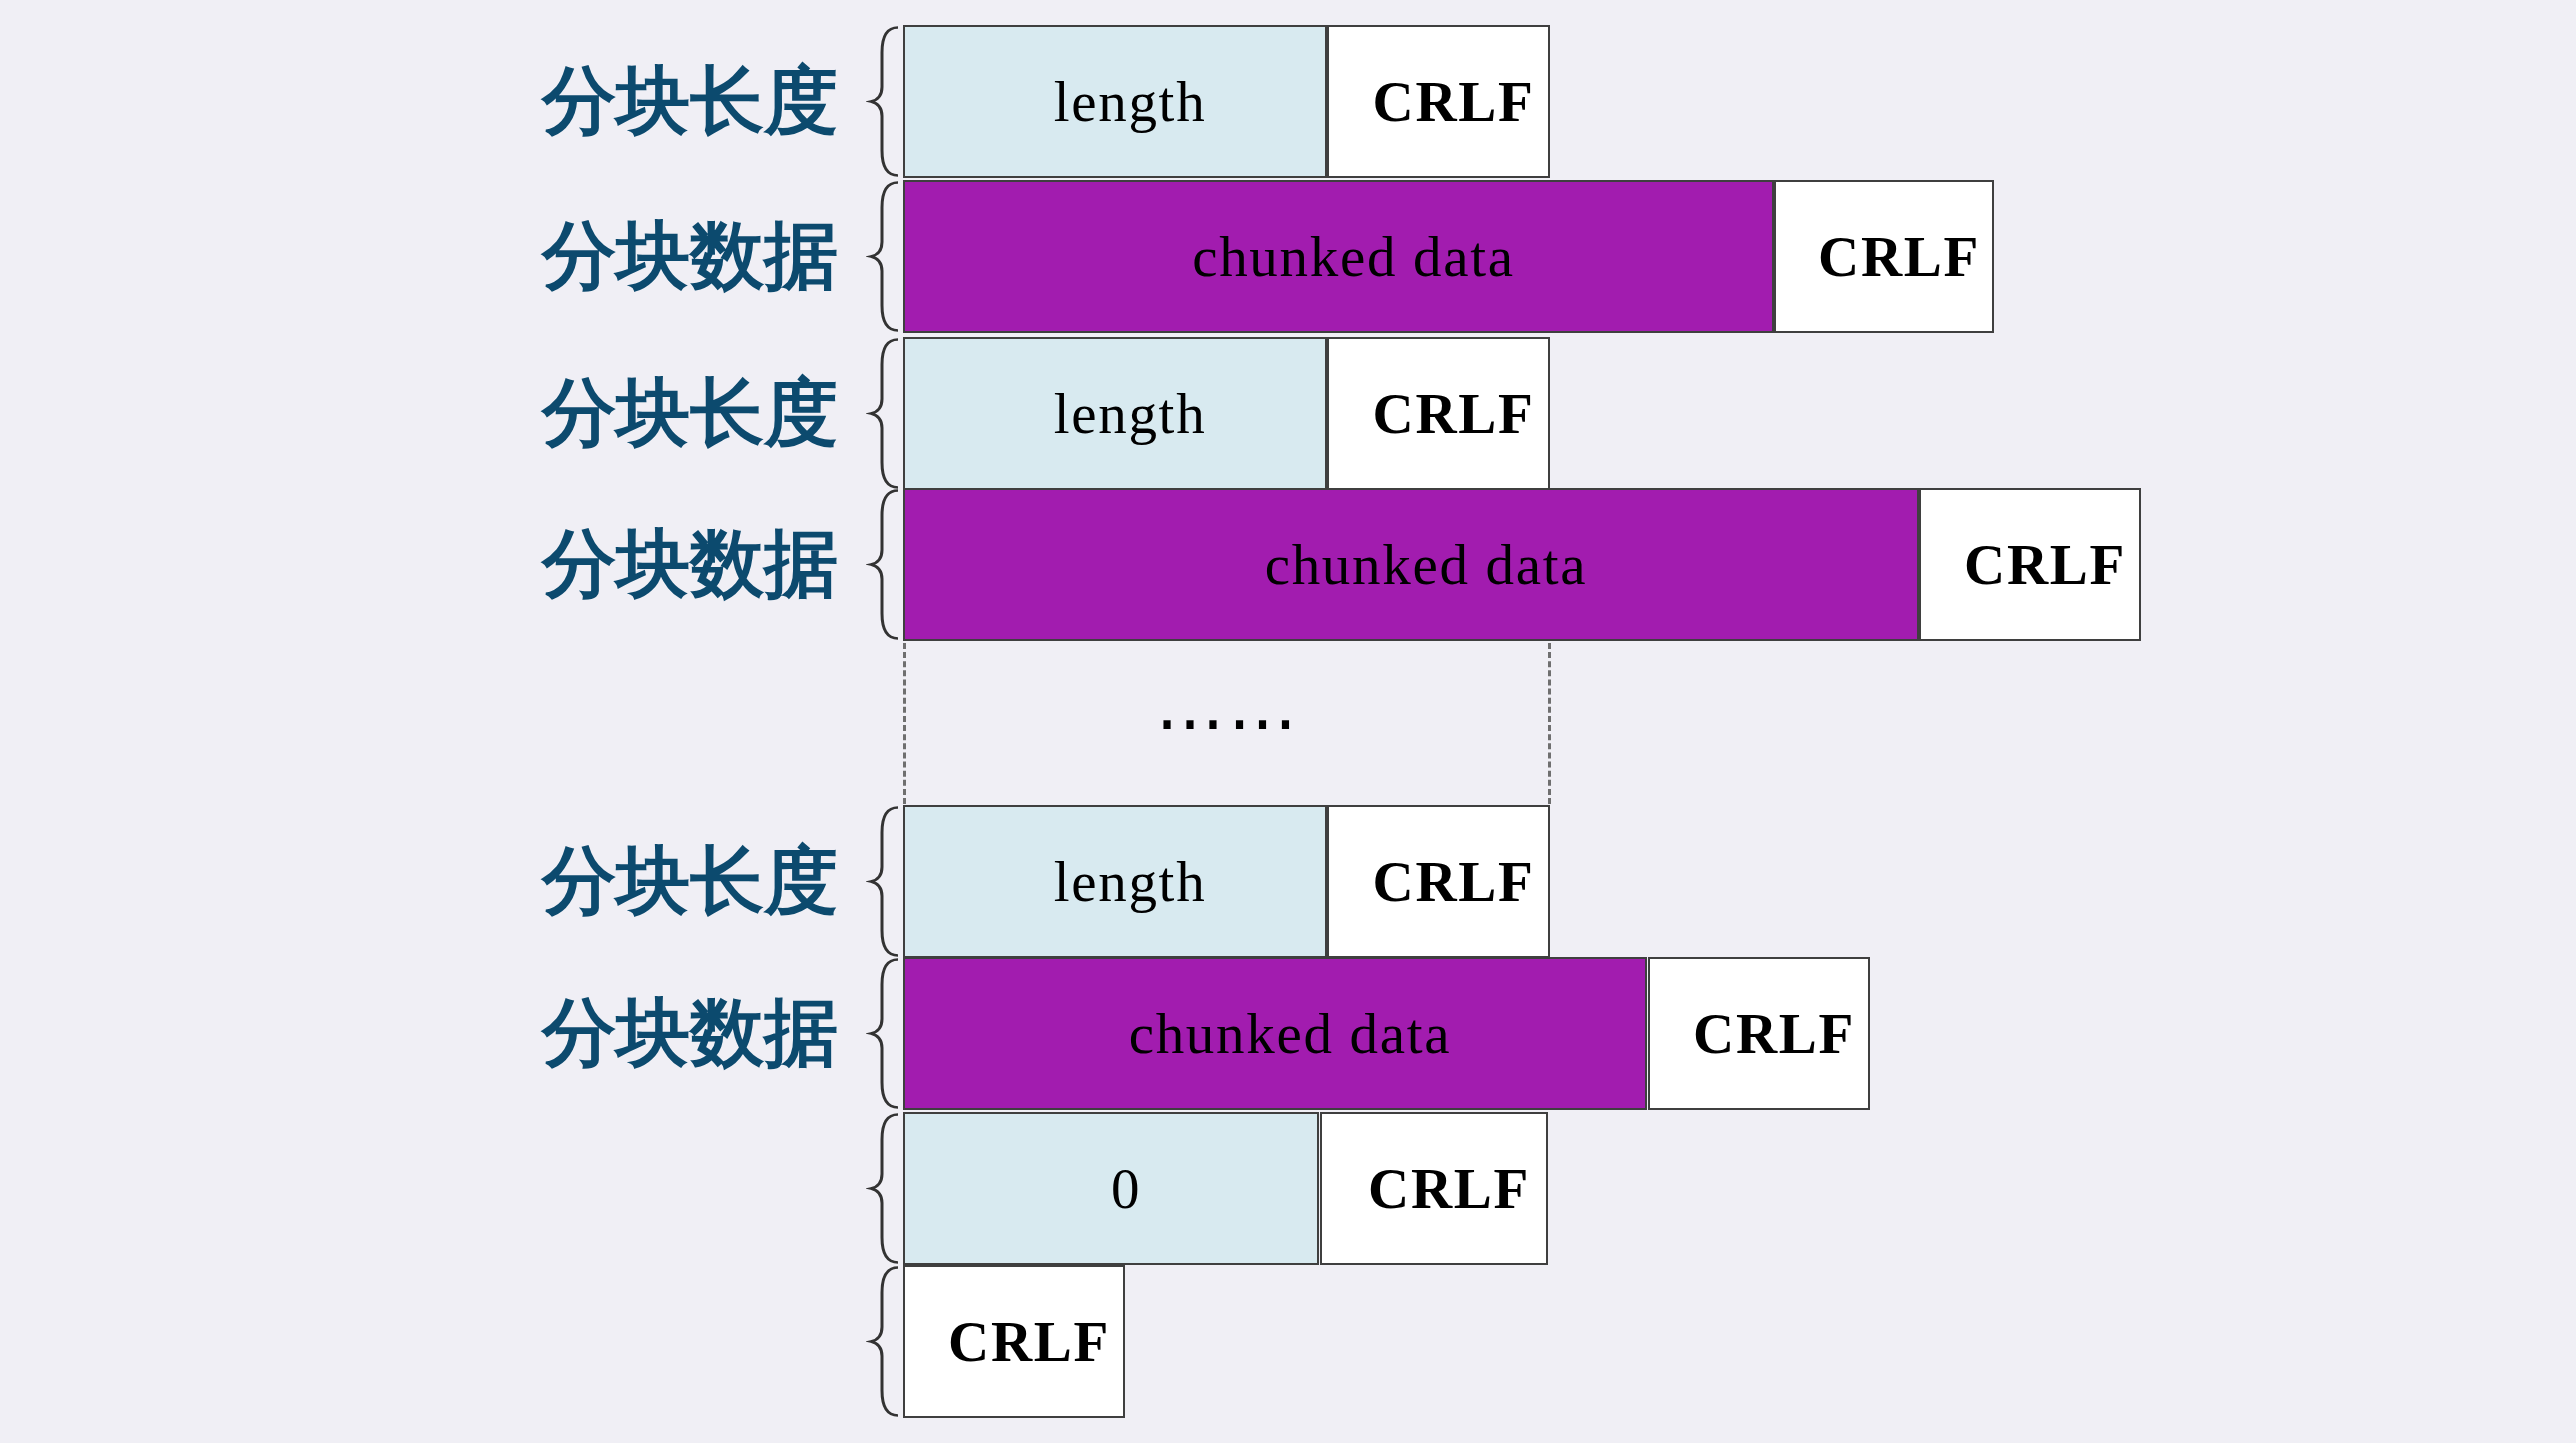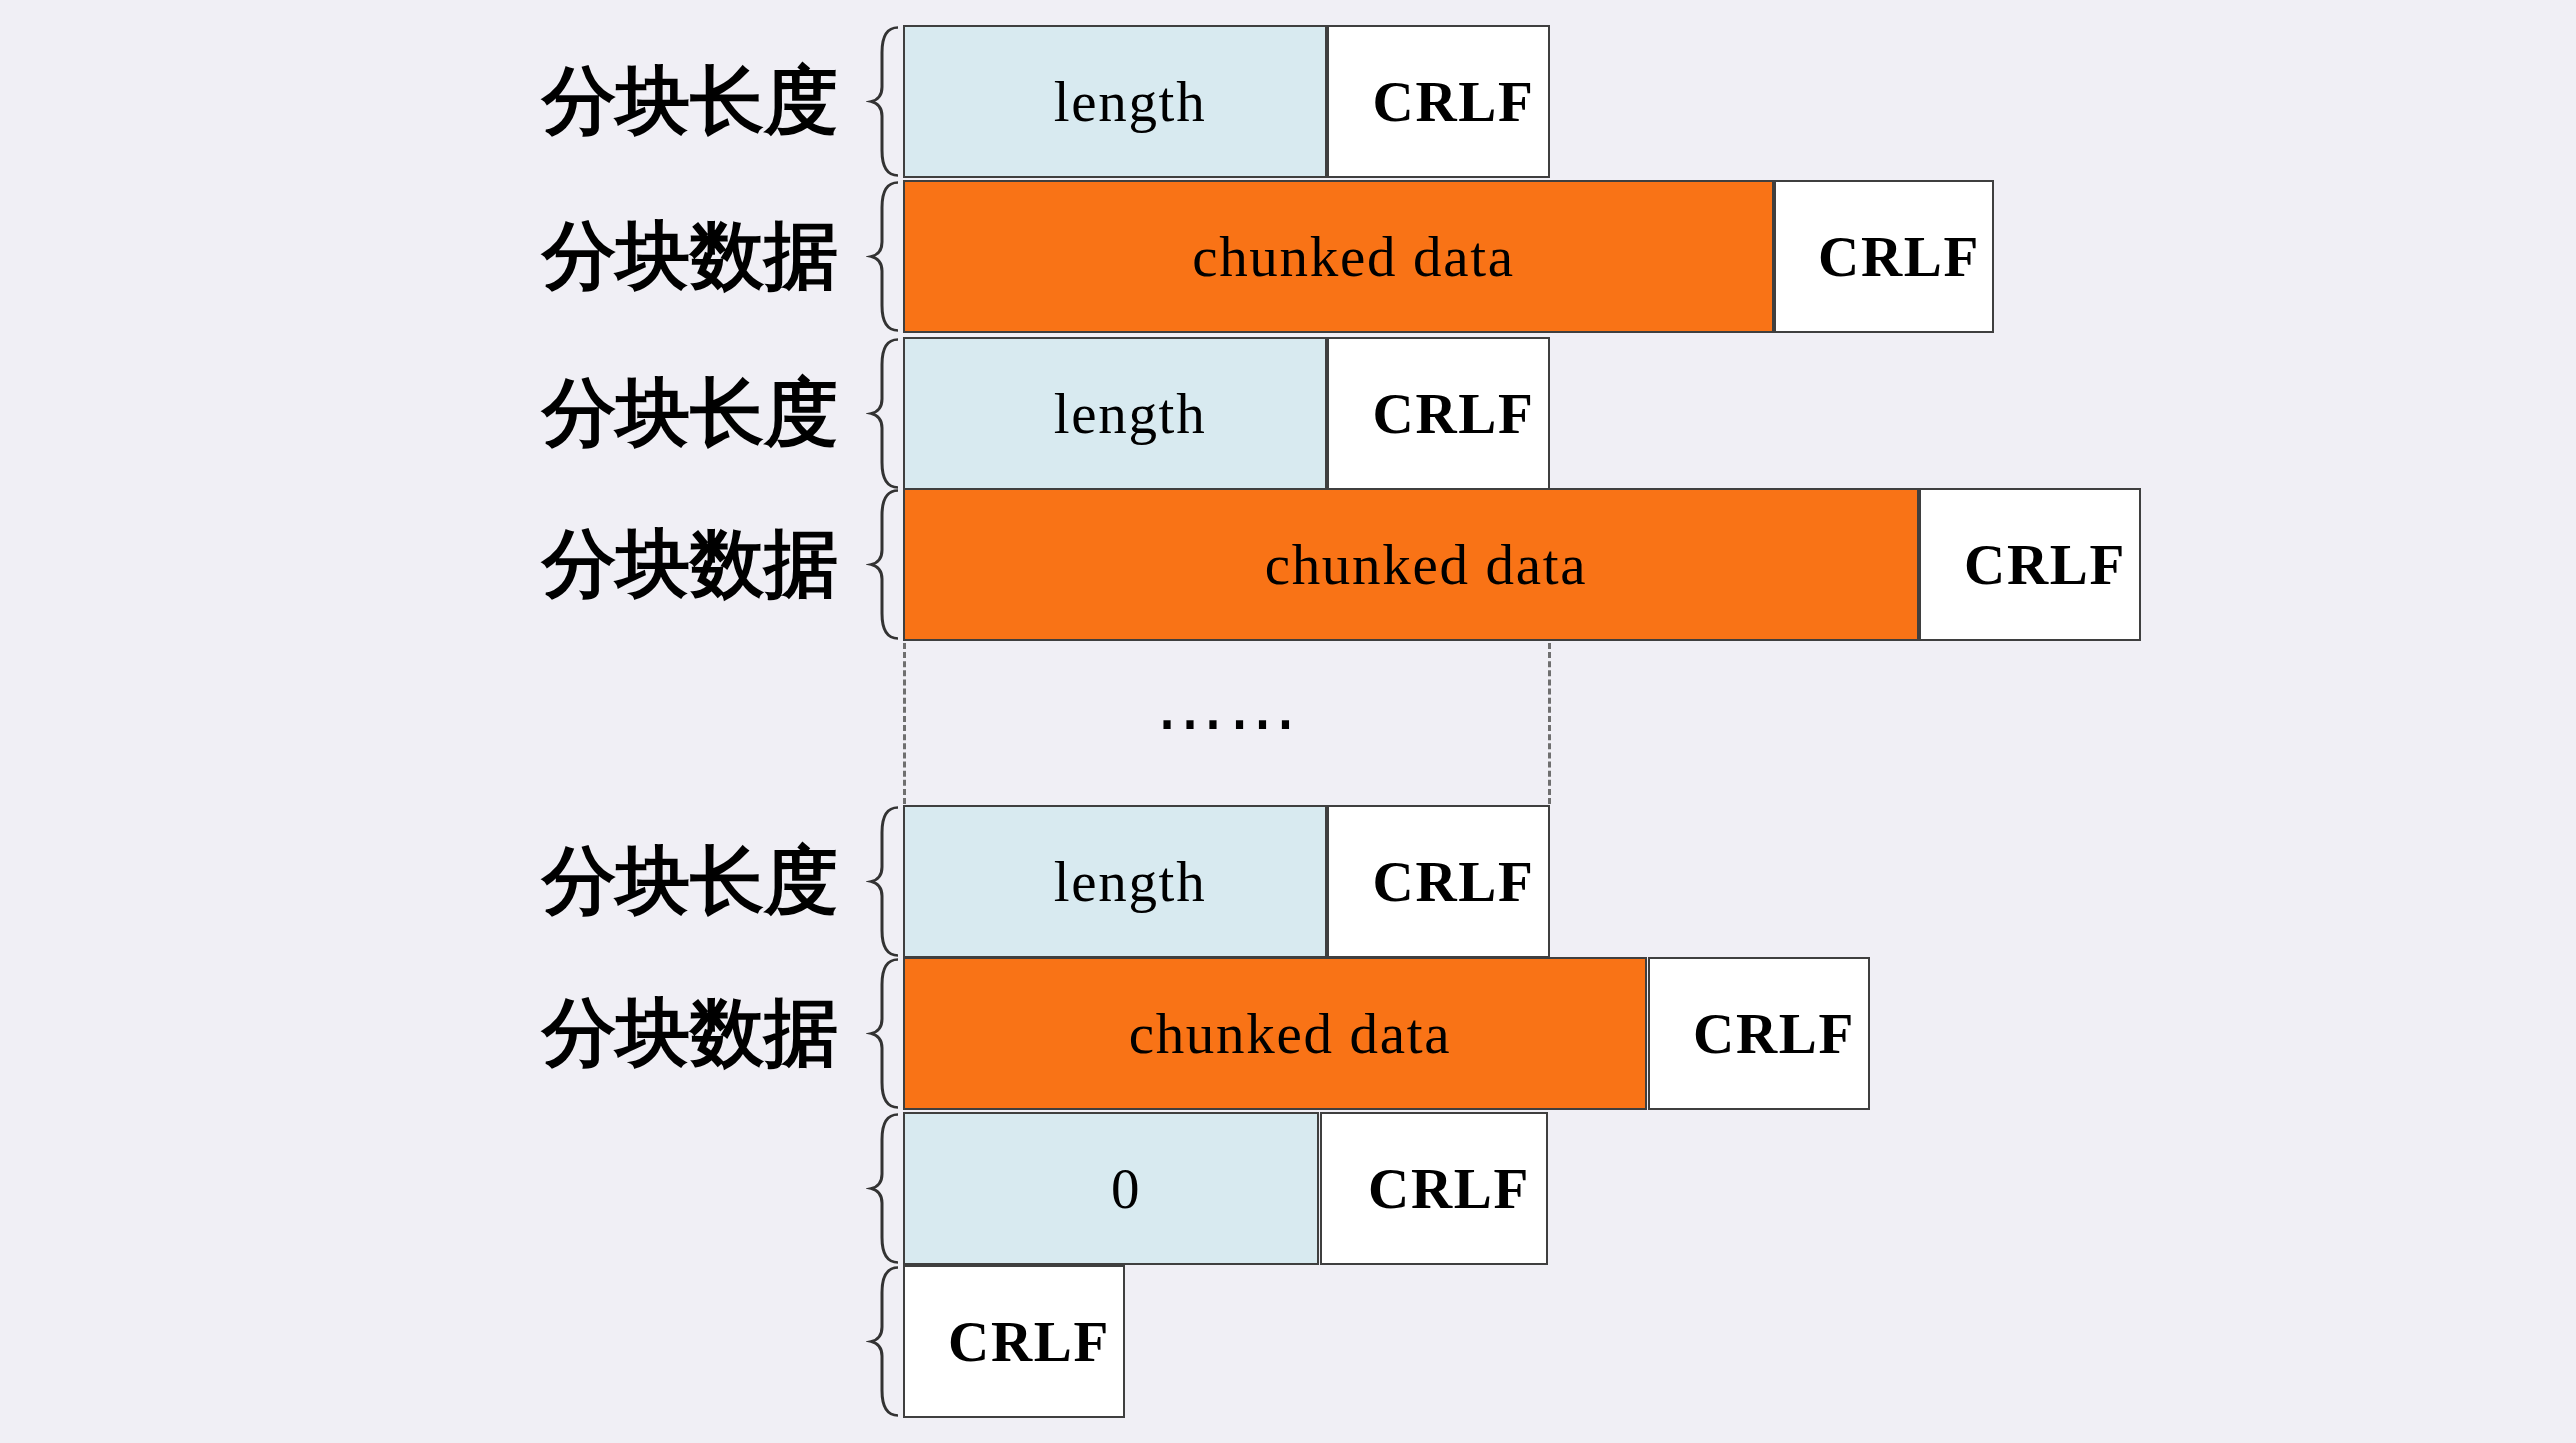--- a/index.html
+++ b/index.html
@@ -17,21 +17,21 @@
   }
   .row-label {
     position: absolute;
     left: 481px;
     width: 357px;
     height: 153px;
     line-height: 153px;
     text-align: right;
     font-size: 74px;
     font-weight: bold;
-    color: #000000;
+    color: #0c4a6e;
     white-space: pre;
     font-family: "Liberation Serif", serif;
   }
   .brace {
     position: absolute;
     left: 866px;
     width: 34px;
     height: 153px;
   }
   .box {
@@ -42,21 +42,21 @@
     display: flex;
     align-items: center;
     justify-content: center;
     font-size: 57px;
     color: #000;
     font-family: "Liberation Serif", serif;
     letter-spacing: 1.7px;
     padding-left: 30px;
   }
   .blue   { background: #d8eaf0; }
-  .orange { background: #f97316; }
+  .orange { background: #a21caf; }
   .white  { background: #ffffff; font-weight: bold; }
 
   
   .y0 { top: 25px; }
   .y1 { top: 180px; }
   .y2 { top: 337px; }
   .y3 { top: 488px; }
   .y4 { top: 805px; }
   .y5 { top: 957px; }
   .y6 { top: 1112px; }

